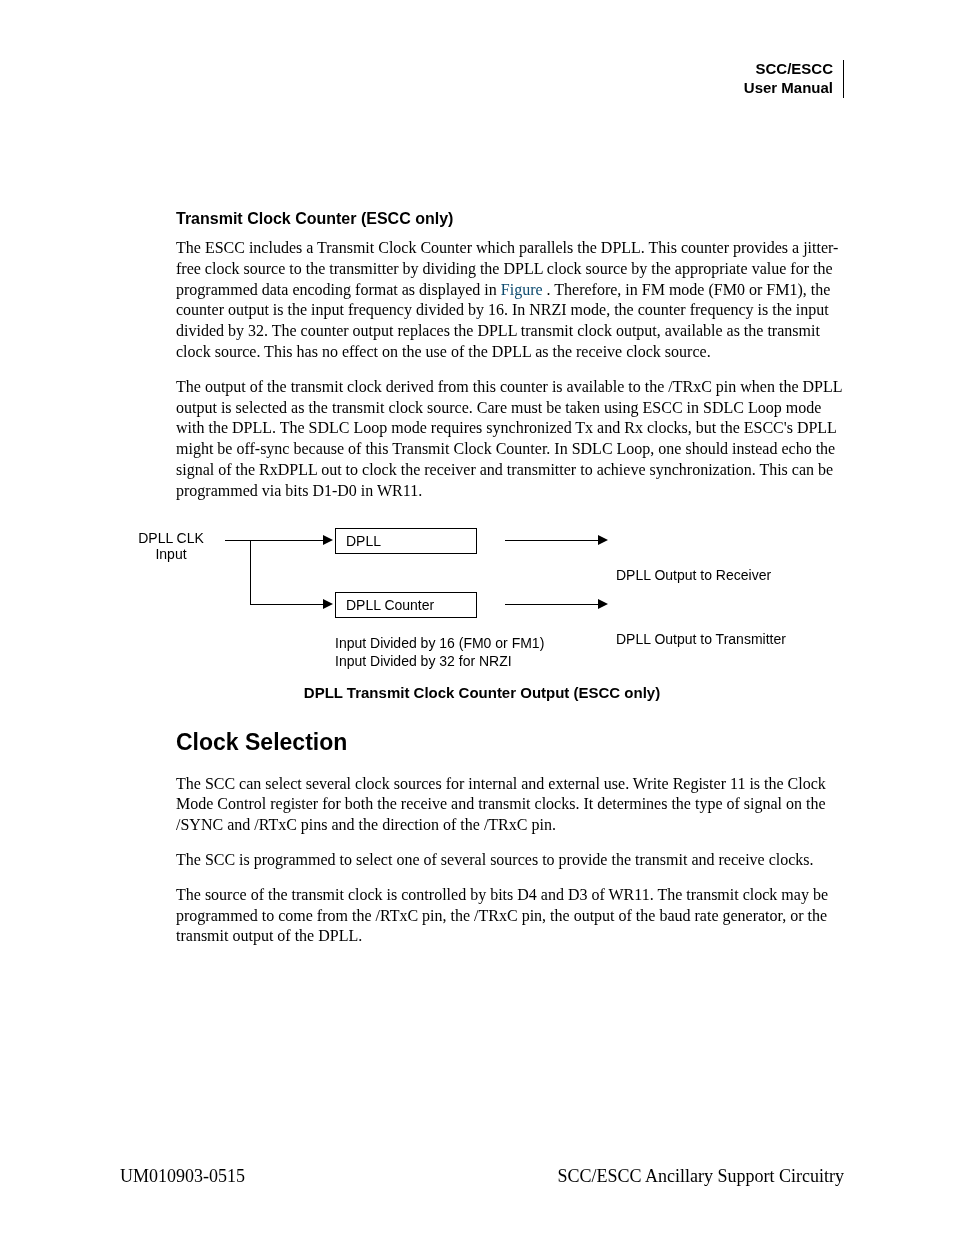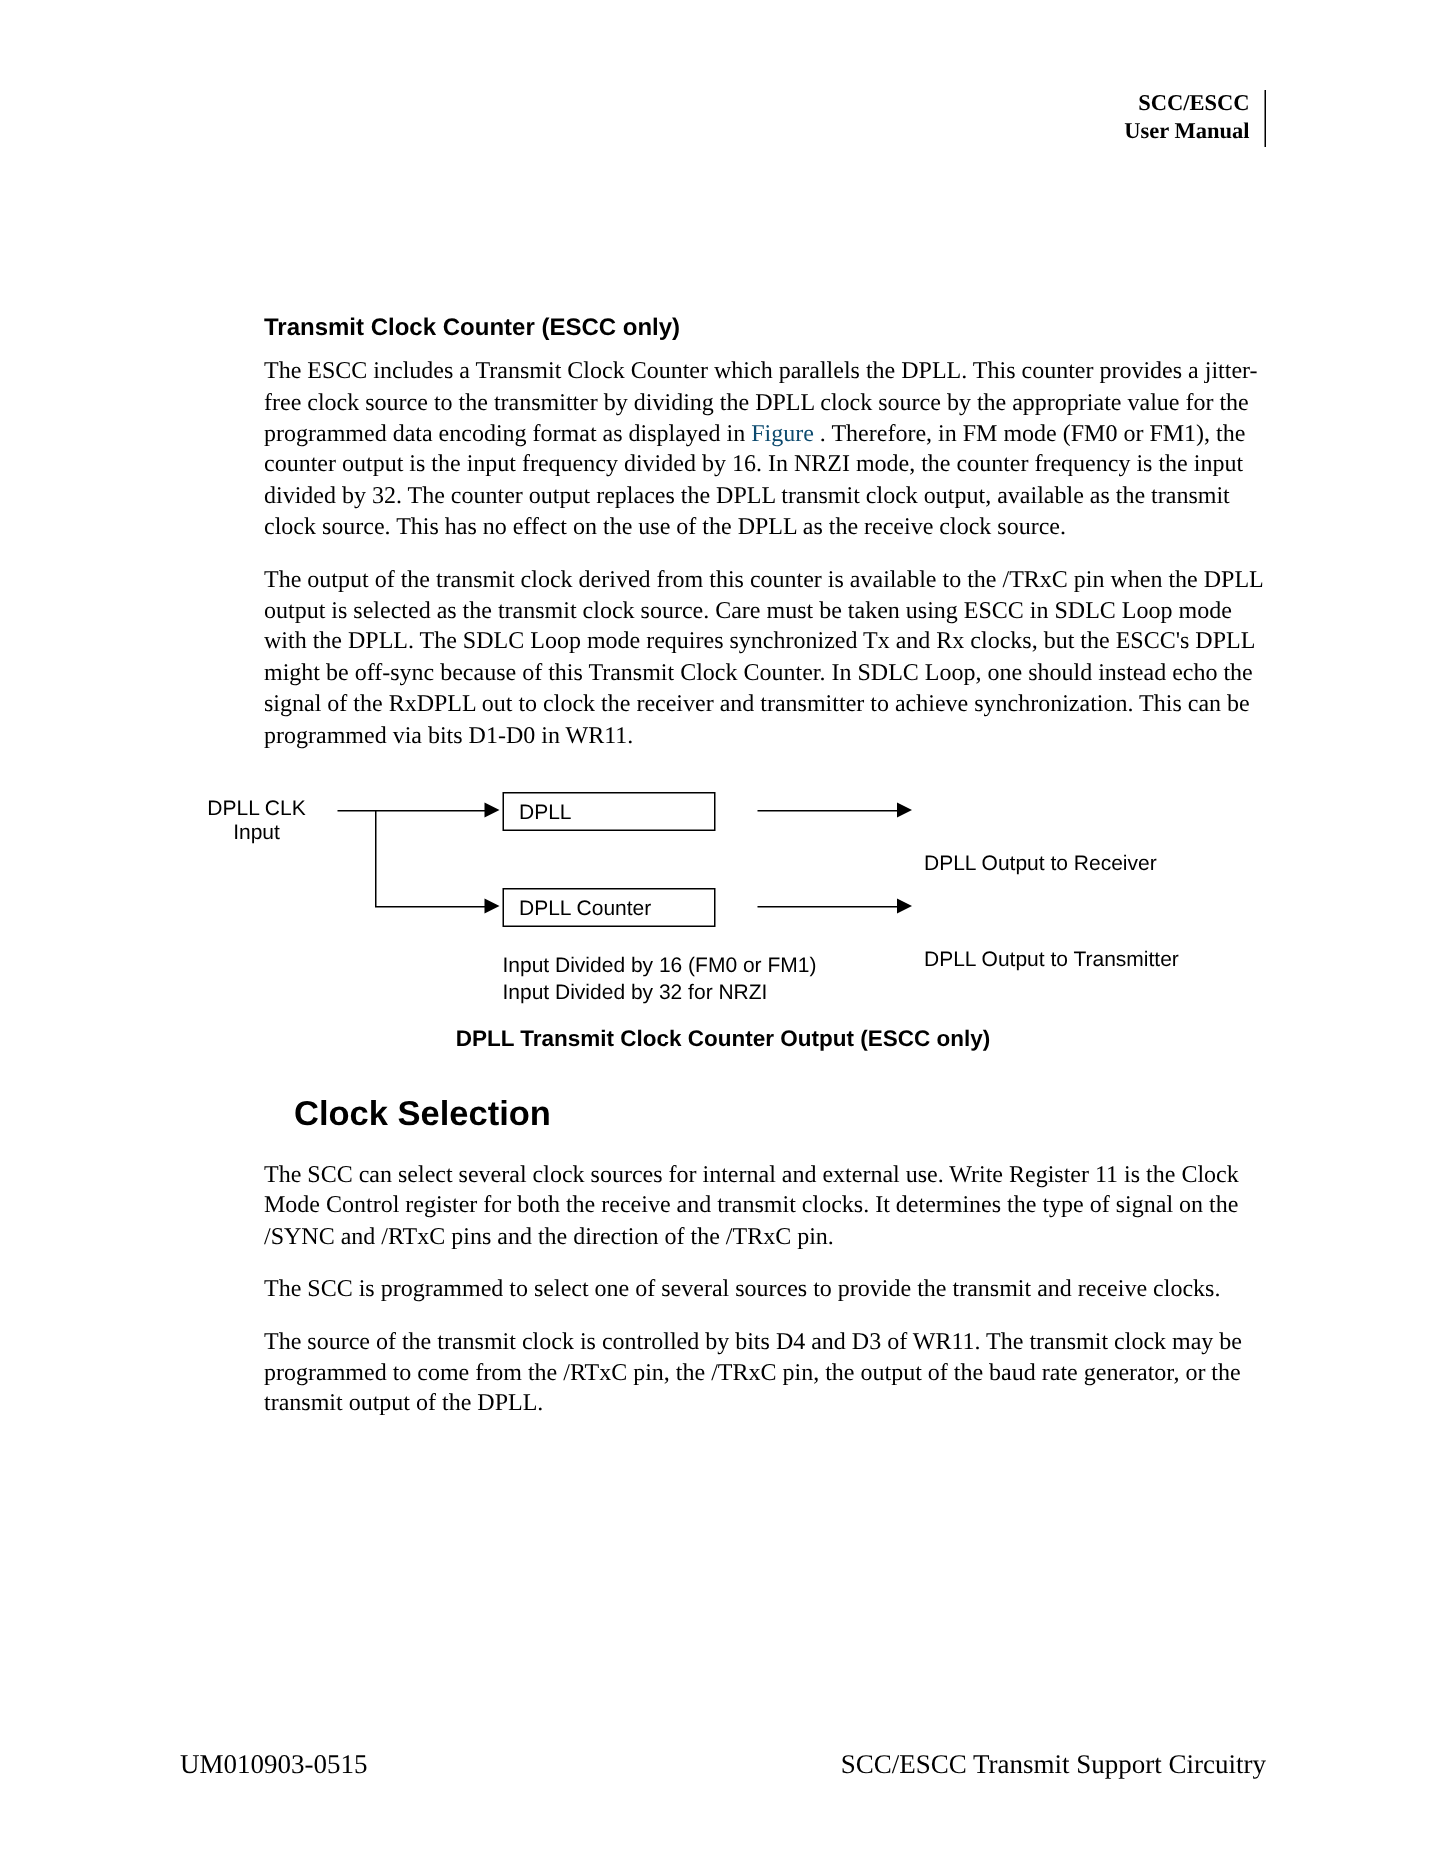--- a/index.html
+++ b/index.html
@@ -11,21 +11,21 @@
       position: relative;
       padding: 60px 110px 48px 120px;
     }
     .header-block {
       position: absolute;
       top: 60px;
       right: 110px;
       text-align: right;
     }
     .header-title {
-      font-family: Liberation Serif, serif;
+      font-family: Liberation Sans, sans-serif;
       font-weight: bold;
       font-size: 15px;
       line-height: 1.25;
       border-right: 1px solid #000;
       padding-right: 10px;
     }
     .logo {
       margin-top: 12px;
       font-family: Arial, Helvetica, sans-serif;
       font-size: 42px;
@@ -157,21 +157,21 @@
       font-family: Liberation Sans, sans-serif;
       font-weight: bold;
       font-size: 15px;
       text-align: center;
       margin: 18px 0 28px 0;
     }
     .main-heading {
       font-family: Arial, Helvetica, sans-serif;
       font-weight: bold;
       font-size: 23px;
-      margin-left: 76px;
+      margin-left: 56px;
       margin-bottom: 18px;
     }
     .footer {
       position: absolute;
       bottom: 48px;
       left: 120px;
       right: 110px;
       display: flex;
       justify-content: space-between;
       font-size: 18px;
@@ -227,14 +227,14 @@
   <div class="main-heading">Clock Selection</div>
 
   <p class="body-para">The SCC can select several clock sources for internal and external use. Write Register 11 is the Clock Mode Control register for both the receive and transmit clocks. It determines the type of signal on the /SYNC and /RTxC pins and the direction of the /TRxC pin.</p>
   <p class="body-para">The SCC is programmed to select one of several sources to provide the transmit and receive clocks.</p>
   <p class="body-para">The source of the transmit clock is controlled by bits D4 and D3 of WR11. The transmit clock may be programmed to come from the /RTxC pin, the /TRxC pin, the output of the baud rate generator, or the transmit output of the DPLL.</p>
 
 </div>
 
 <div class="footer">
   <span>UM010903-0515</span>
-  <span>SCC/ESCC Transmit Support Circuitry</span>
+  <span>SCC/ESCC Ancillary Support Circuitry</span>
 </div>
 
 </body></html>

